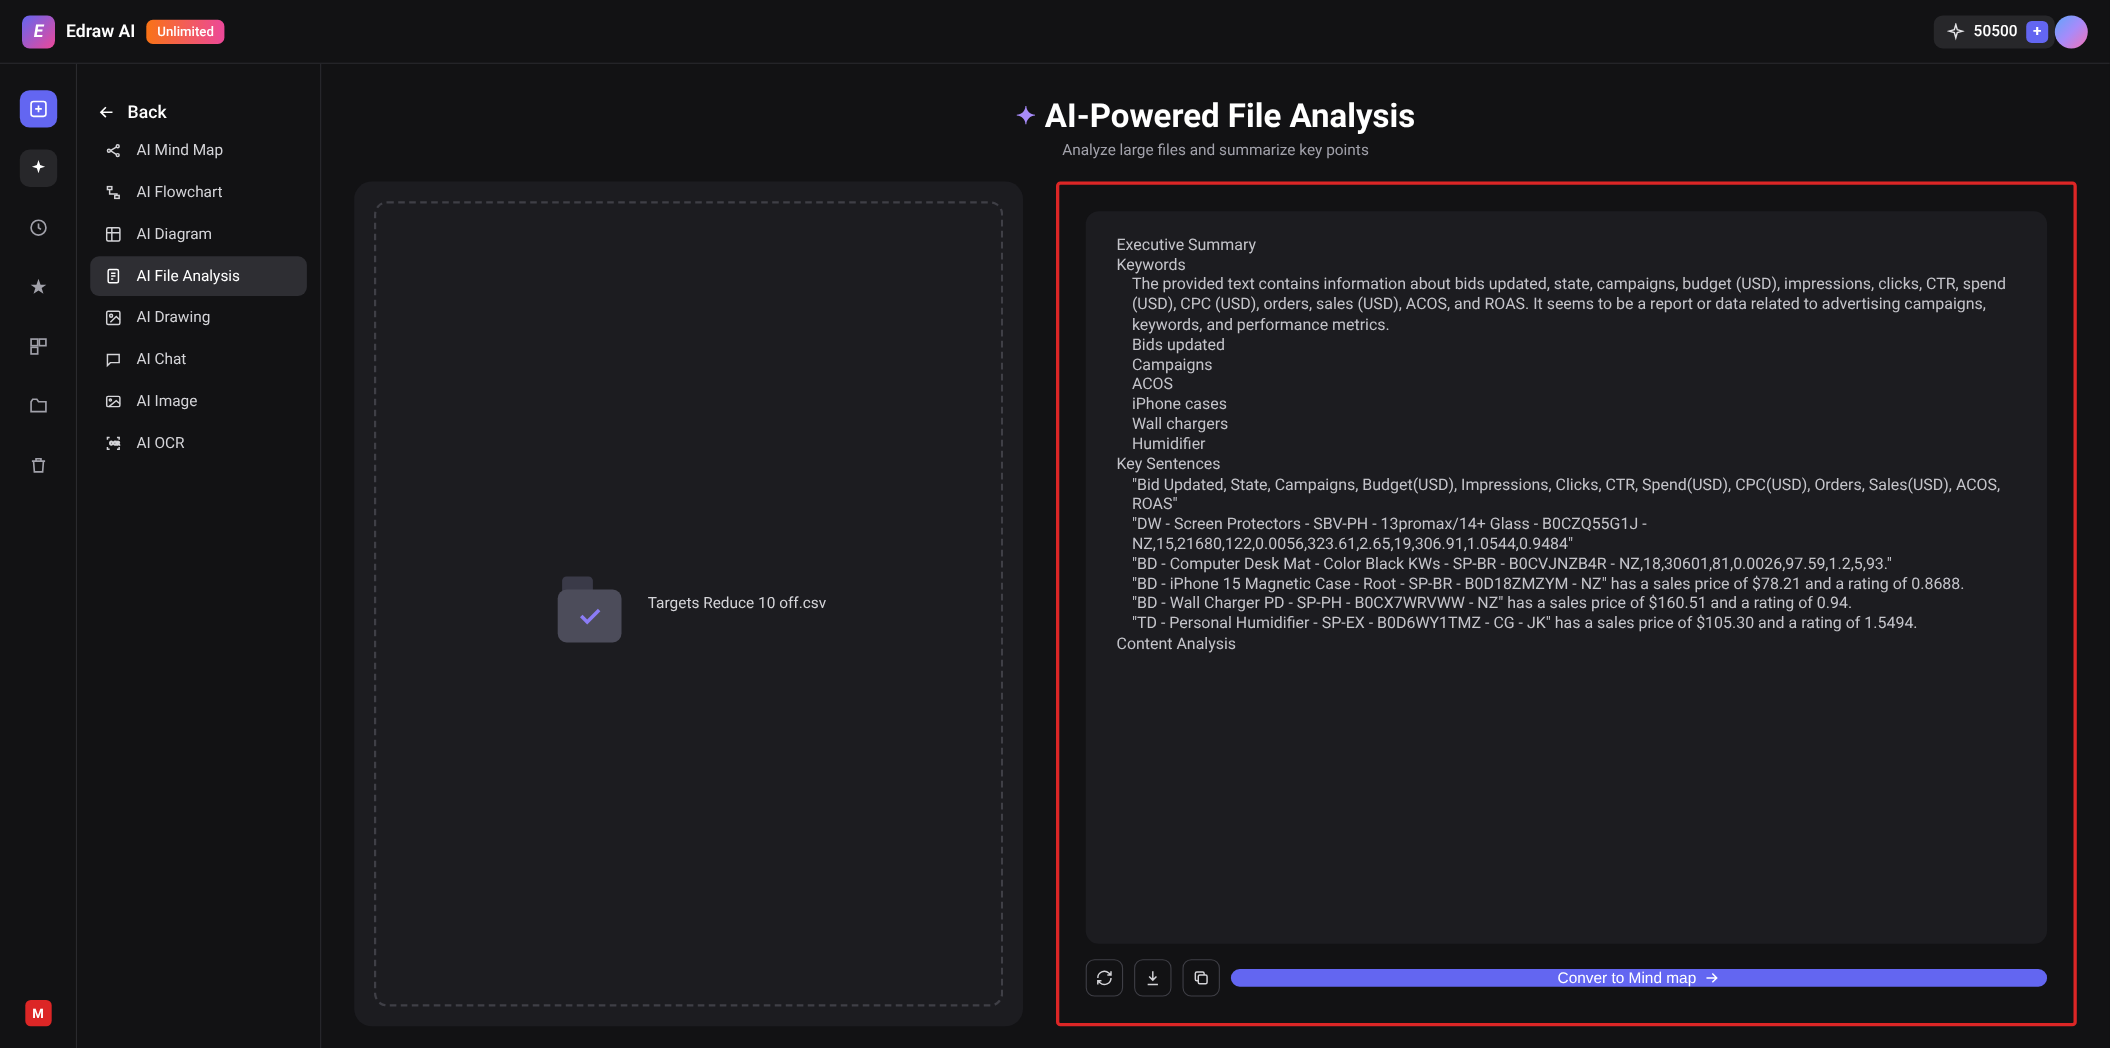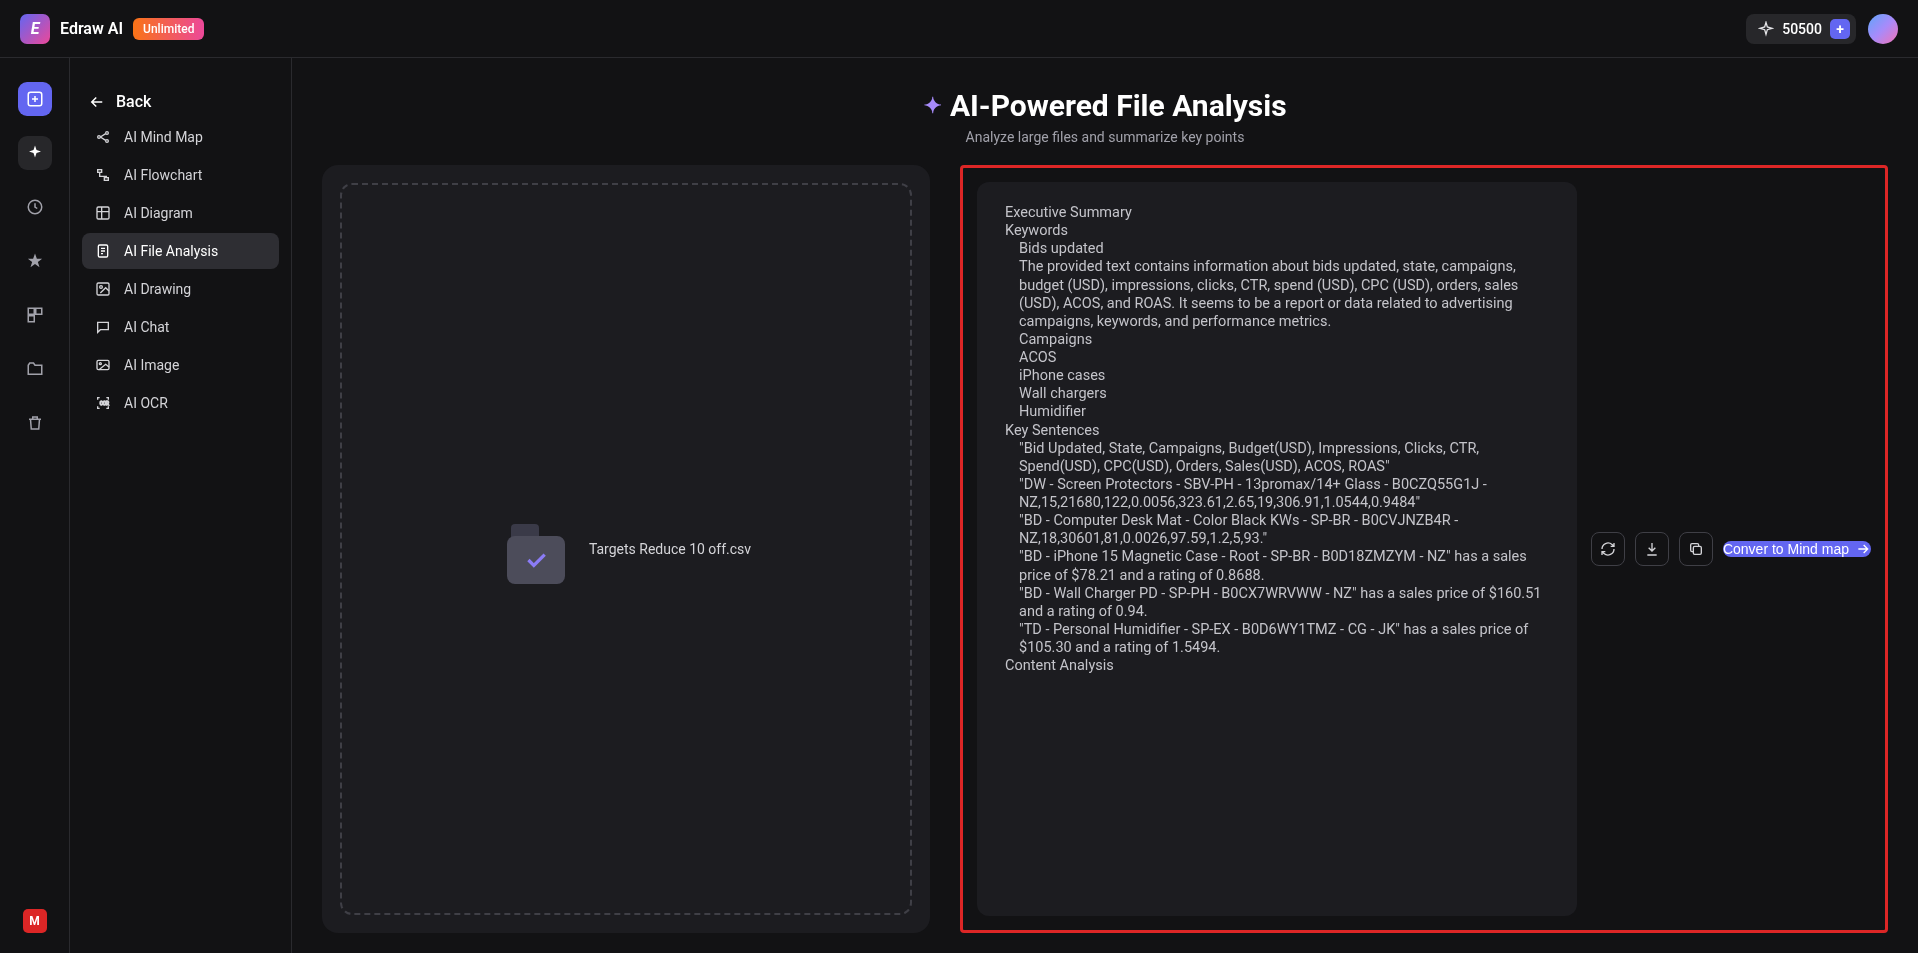--- a/index.html
+++ b/index.html
@@ -29,21 +29,21 @@
 }
 .app-name { font-size: 16px; font-weight: 600; color: #fff; }
 .badge-unlimited {
   background: linear-gradient(90deg, #f97316, #ec4899);
   color: white;
   font-size: 12px;
   padding: 4px 10px;
   border-radius: 6px;
   font-weight: 500;
 }
-.header-right { display: flex; align-items: center; gap: 12px; }
+.header-right { display: flex; align-items: center; gap: 0; }
 .credits-box {
   display: flex; align-items: center; gap: 8px;
   background: #27272a;
   padding: 5px 6px 5px 12px;
   border-radius: 8px;
 }
 .credits-value { font-size: 14px; font-weight: 500; color: #fff; }
 .credits-plus {
   width: 20px; height: 20px;
   background: #6366f1;
@@ -145,22 +145,22 @@
   background: #3a3a48;
   border-radius: 4px 4px 0 0;
   position: absolute; top: 10px; left: 10px;
 }
 .check { color: #8b7cf6; }
 .dropzone-filename { font-size: 14px; color: #d4d4d8; }
 .result-wrap {
   flex: 1;
   border: 3px solid #dc2626;
   border-radius: 4px;
-  padding: 14px;
-  display: flex; flex-direction: row;
+  padding: 24px;
+  display: flex; flex-direction: column;
   gap: 14px;
   min-height: 0;
 }
 .result-text {
   flex: 1;
   background: #1c1c20;
   border-radius: 12px;
   padding: 22px 28px;
   overflow-y: auto;
   font-size: 14.5px;
@@ -364,22 +364,22 @@
             </div>
           </div>
           <div class="dropzone-filename">Targets Reduce 10 off.csv</div>
         </div>
       </div>
 
       <div class="result-wrap">
         <div class="result-text">
           <div>Executive Summary</div>
           <div>Keywords</div>
+          <div class="indent1">The provided text contains information about bids updated, state, campaigns, budget (USD), impressions, clicks, CTR, spend (USD), CPC (USD), orders, sales (USD), ACOS, and ROAS. It seems to be a report or data related to advertising campaigns, keywords, and performance metrics.</div>
           <div class="indent1">Bids updated</div>
-          <div class="indent1">The provided text contains information about bids updated, state, campaigns, budget (USD), impressions, clicks, CTR, spend (USD), CPC (USD), orders, sales (USD), ACOS, and ROAS. It seems to be a report or data related to advertising campaigns, keywords, and performance metrics.</div>
           <div class="indent1">Campaigns</div>
           <div class="indent1">ACOS</div>
           <div class="indent1">iPhone cases</div>
           <div class="indent1">Wall chargers</div>
           <div class="indent1">Humidifier</div>
           <div>Key Sentences</div>
           <div class="indent1">"Bid Updated, State, Campaigns, Budget(USD), Impressions, Clicks, CTR, Spend(USD), CPC(USD), Orders, Sales(USD), ACOS, ROAS"</div>
           <div class="indent1">"DW - Screen Protectors - SBV-PH - 13promax/14+ Glass - B0CZQ55G1J - NZ,15,21680,122,0.0056,323.61,2.65,19,306.91,1.0544,0.9484"</div>
           <div class="indent1">"BD - Computer Desk Mat - Color Black KWs - SP-BR - B0CVJNZB4R - NZ,18,30601,81,0.0026,97.59,1.2,5,93."</div>
           <div class="indent1">"BD - iPhone 15 Magnetic Case - Root - SP-BR - B0D18ZMZYM - NZ" has a sales price of $78.21 and a rating of 0.8688.</div>

